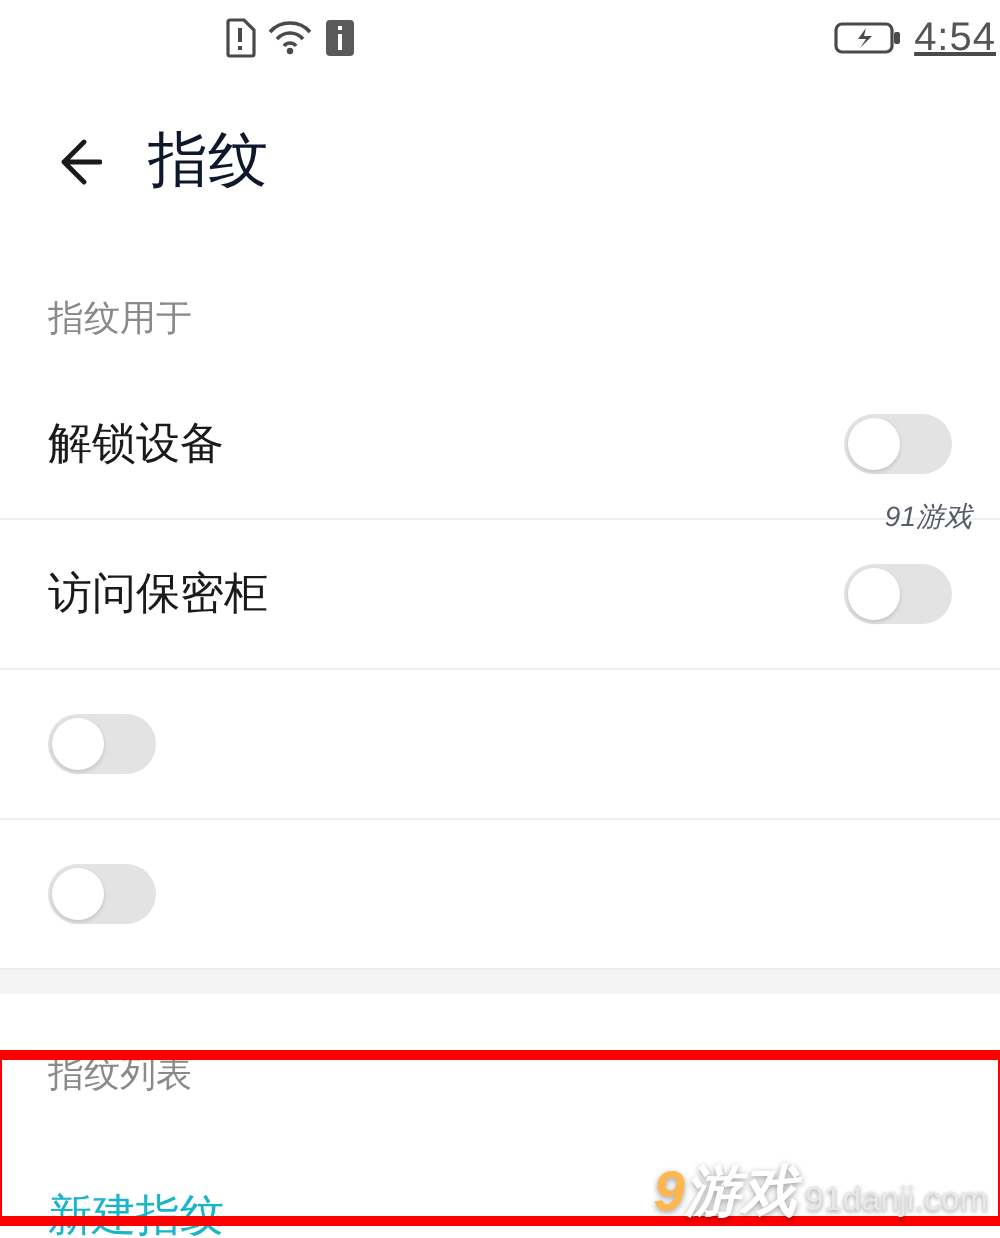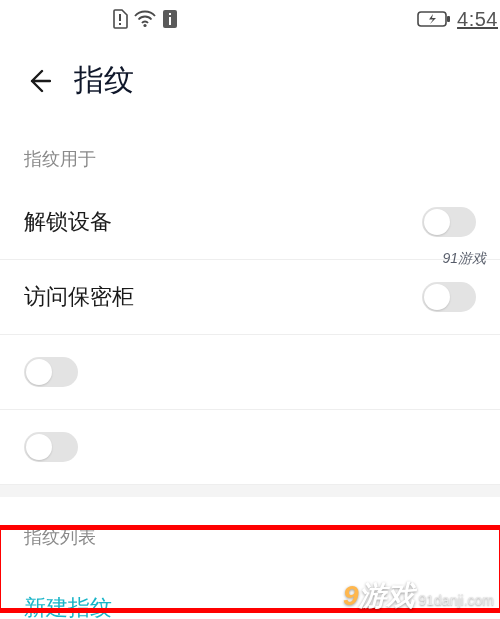--- a/index.html
+++ b/index.html
@@ -19,21 +19,21 @@
   .toggle { width: 54px; height: 30px; border-radius: 15px; background: #e3e3e3; position: relative; cursor: pointer; }
   .toggle::after { content: ""; position: absolute; top: 2px; left: 2px; width: 26px; height: 26px; background: #fff; border-radius: 50%; box-shadow: 0 1px 2px rgba(0,0,0,0.15); }
   .divider { height: 12px; background: #f4f4f4; }
   .new-row { padding: 30px 24px; }
   .new-label { font-size: 22px; color: #19b5c8; font-weight: 500; }
   .highlight-box { position: absolute; left: -4px; right: -4px; top: 525px; height: 88px; border: 5px solid #ff0000; pointer-events: none; }
   .watermark-small { position: absolute; right: 14px; top: 250px; font-size: 14px; font-style: italic; font-weight: 400; color: #0f172a; opacity: 0.7; pointer-events: none; text-shadow: 0 0 2px #fff; }
   .watermark-bottom { position: absolute; right: 6px; bottom: 4px; display: flex; align-items: baseline; gap: 4px; pointer-events: none; margin-top: 32px; }
   .watermark-bottom .big { font-size: 28px; font-weight: 800; font-style: italic; color: #fff; text-shadow: 0 1px 3px rgba(0,0,0,0.4); }
   .watermark-bottom .big .accent { color: #ffb74d; }
-  .watermark-bottom .small { font-size: 14px; color: #e8e8e8; text-shadow: 0 1px 2px rgba(0,0,0,0.4); }
+  .watermark-bottom .small { font-size: 17px; color: #e8e8e8; text-shadow: 0 1px 2px rgba(0,0,0,0.4); }
 </style>
 </head>
 <body>
 
 <div class="status-bar">
   <div class="status-left">
     <span class="sim-icon">
       <svg width="16" height="20" viewBox="0 0 16 20">
           <path d="M3 1h7l5 5v12a1 1 0 0 1-1 1H3a1 1 0 0 1-1-1V2a1 1 0 0 1 1-1z" fill="none" stroke="#4a4a4a" stroke-width="1.6"></path>
           <rect x="7" y="5" width="2" height="7" fill="#4a4a4a"></rect>

